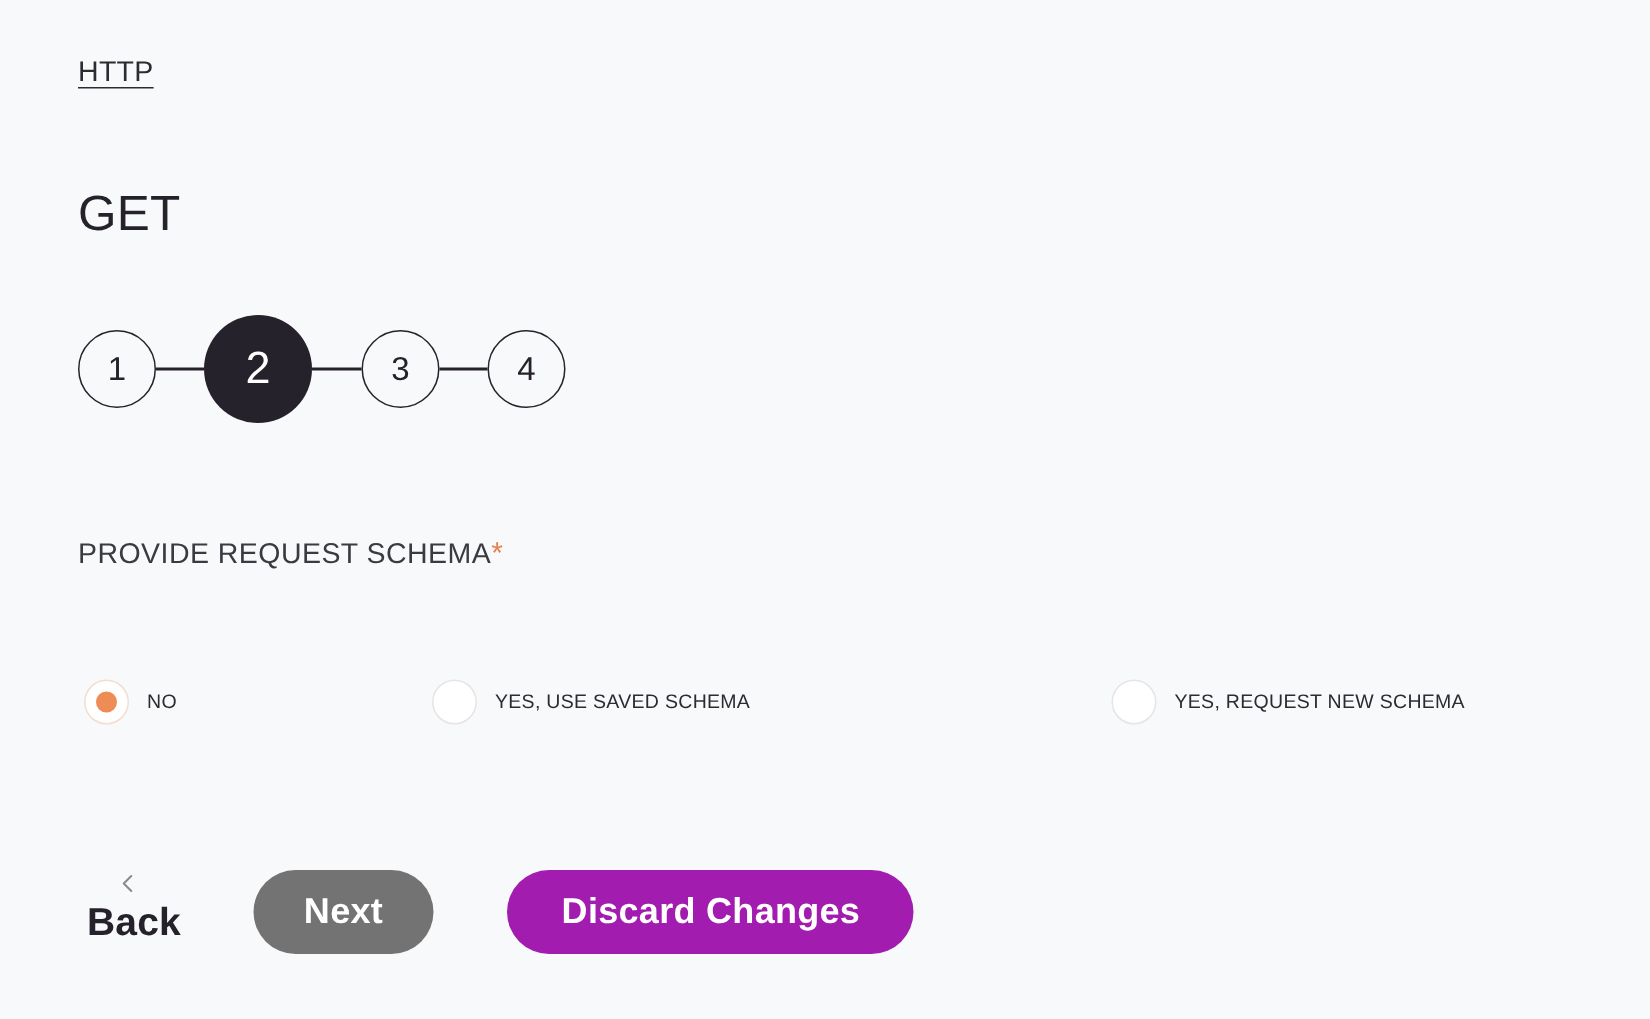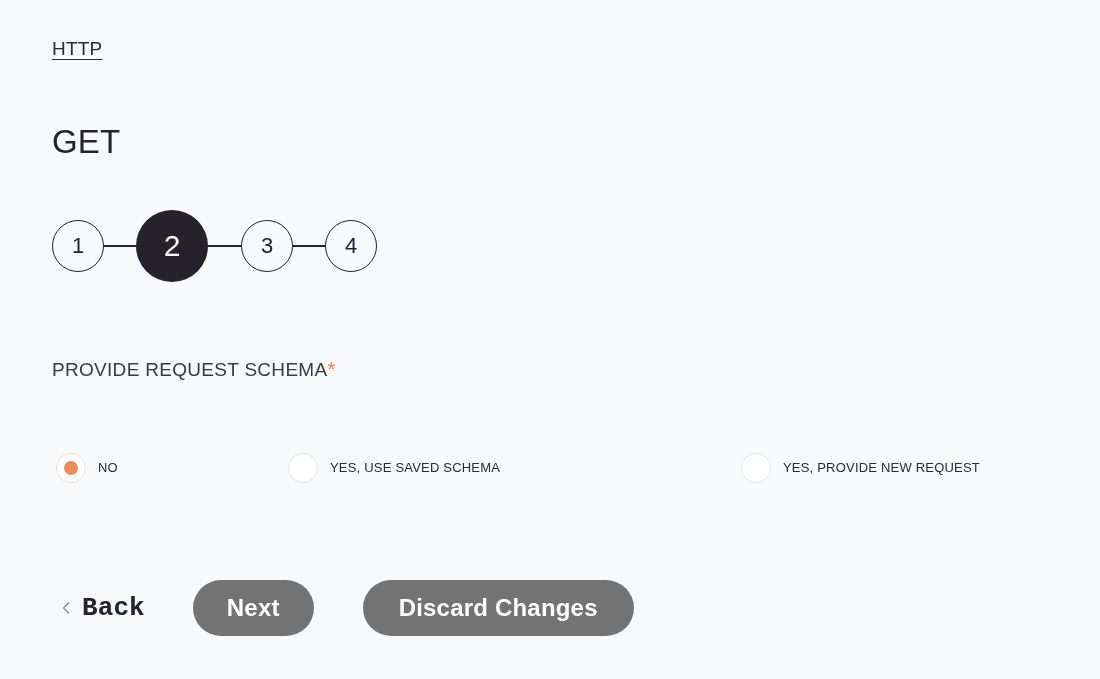--- a/index.html
+++ b/index.html
@@ -177,21 +177,22 @@
   }
   .back-button {
     display: flex;
     align-items: center;
     height: 56px;
     padding-right: 10px;
     cursor: pointer;
     user-select: none;
     background: none;
     border: none;
-    font-family: Liberation Mono, monospace;
+    font-family: Liberation Sans, sans-serif;
+    flex-direction: column;
   }
   .chevron-left {
     width: 16px;
     height: 16px;
     margin-right: 8px;
     flex: 0 0 auto;
     display: block;
   }
   .back-label {
     font-size: 26px;
@@ -214,21 +215,21 @@
     display: flex;
     align-items: center;
     justify-content: center;
     padding: 0 34px;
   }
   .pill-button.primary {
     background: #737373;
     margin-left: 38px;
   }
   .pill-button.secondary {
-    background: #737373;
+    background: #a21caf;
     margin-left: 49px;
     padding: 0 36px;
   }
 </style>
 </head>
 <body>
 
 <div class="page">
 
   <a class="breadcrumb" href="#">HTTP</a>
@@ -270,21 +271,21 @@
       <span class="radio-mark">
         <span class="radio-dot"></span>
       </span>
       <span class="radio-label">YES, USE SAVED SCHEMA</span>
     </div>
 
     <div class="radio-option opt2">
       <span class="radio-mark">
         <span class="radio-dot"></span>
       </span>
-      <span class="radio-label">YES, PROVIDE NEW REQUEST</span>
+      <span class="radio-label">YES, REQUEST NEW SCHEMA</span>
     </div>
 
   </div>
 
   <div class="actions">
 
     <button class="back-button">
       <svg class="chevron-left" viewBox="0 0 16 16" aria-hidden="true">
         <polyline points="10.5,3 5.5,8 10.5,13" fill="none" stroke="#8b8b93" stroke-width="1.4" stroke-linecap="round" stroke-linejoin="round"></polyline>
       </svg>

